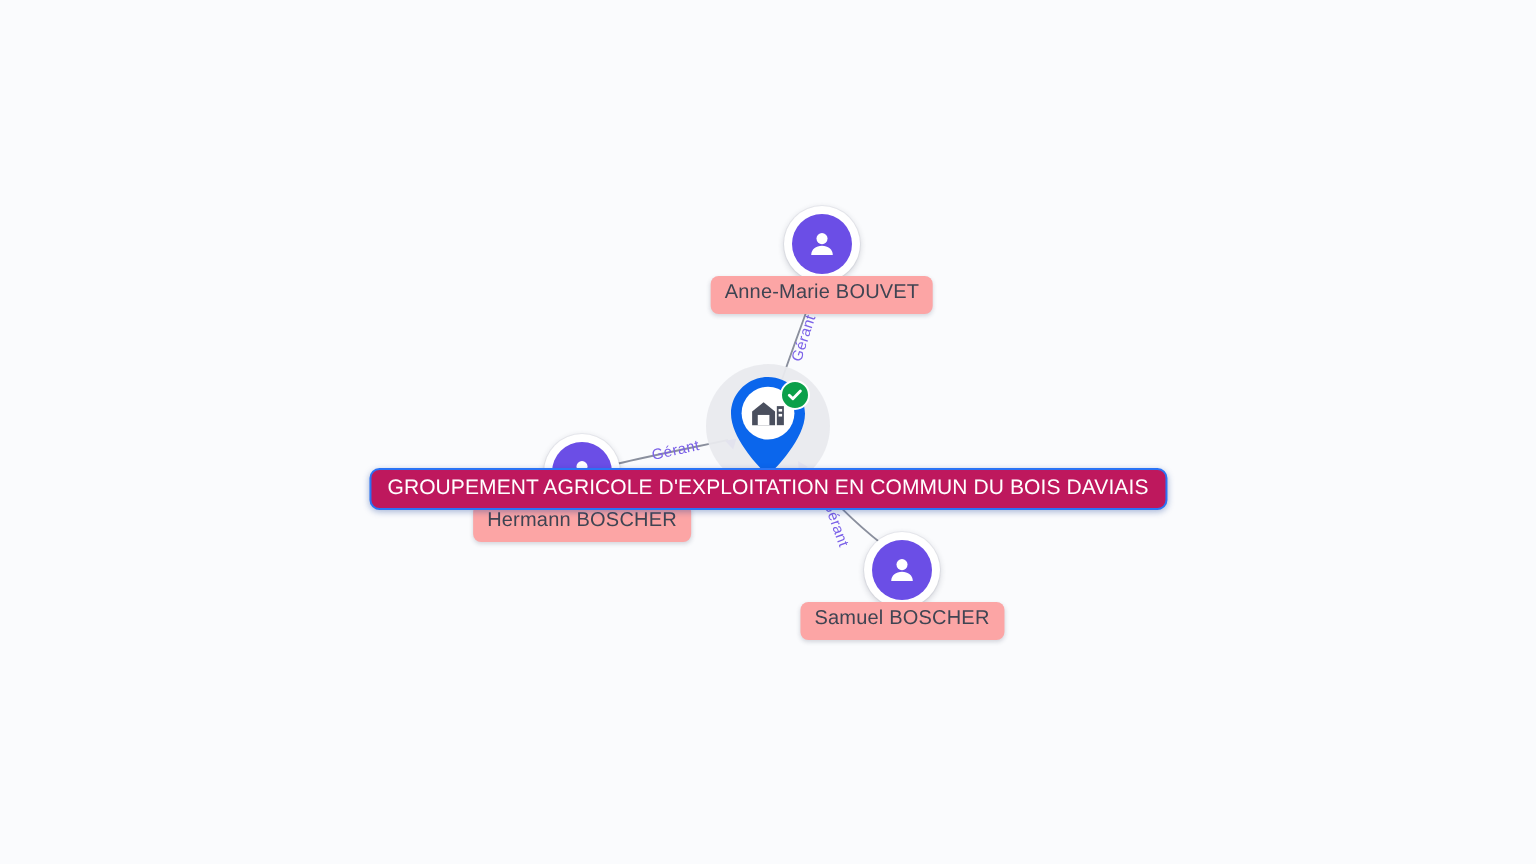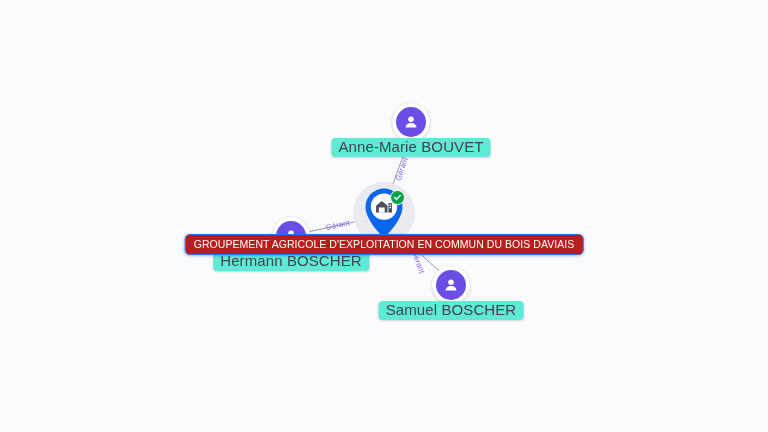--- a/index.html
+++ b/index.html
@@ -106,32 +106,32 @@
     align-items: center;
     justify-content: center;
   }
   .company-check svg { display: block; }
 
   
   .node-label {
     position: absolute;
     transform: translate(-50%, 0);
     white-space: nowrap;
-    font-size: 15px;
+    font-size: 10px;
     line-height: 14px;
     padding: 2px 7px 3px 7px;
     border-radius: 4px;
-    background: #5eead4;
+    background: #fca5a5;
     color: #3f4452;
     box-shadow: 0 1px 2px rgba(40, 45, 70, 0.18);
     letter-spacing: .1px;
   }
 
   .node-label.primary {
-    background: #b91c1c;
+    background: #be185d;
     color: #ffffff;
     font-size: 10.5px;
     line-height: 14px;
     padding: 2px 8px 3px 8px;
     border-radius: 5px;
     letter-spacing: .05px;
     box-shadow: 0 1px 3px rgba(20, 60, 150, 0.35);
     border: 1px solid #2b73f5;
   }
 

